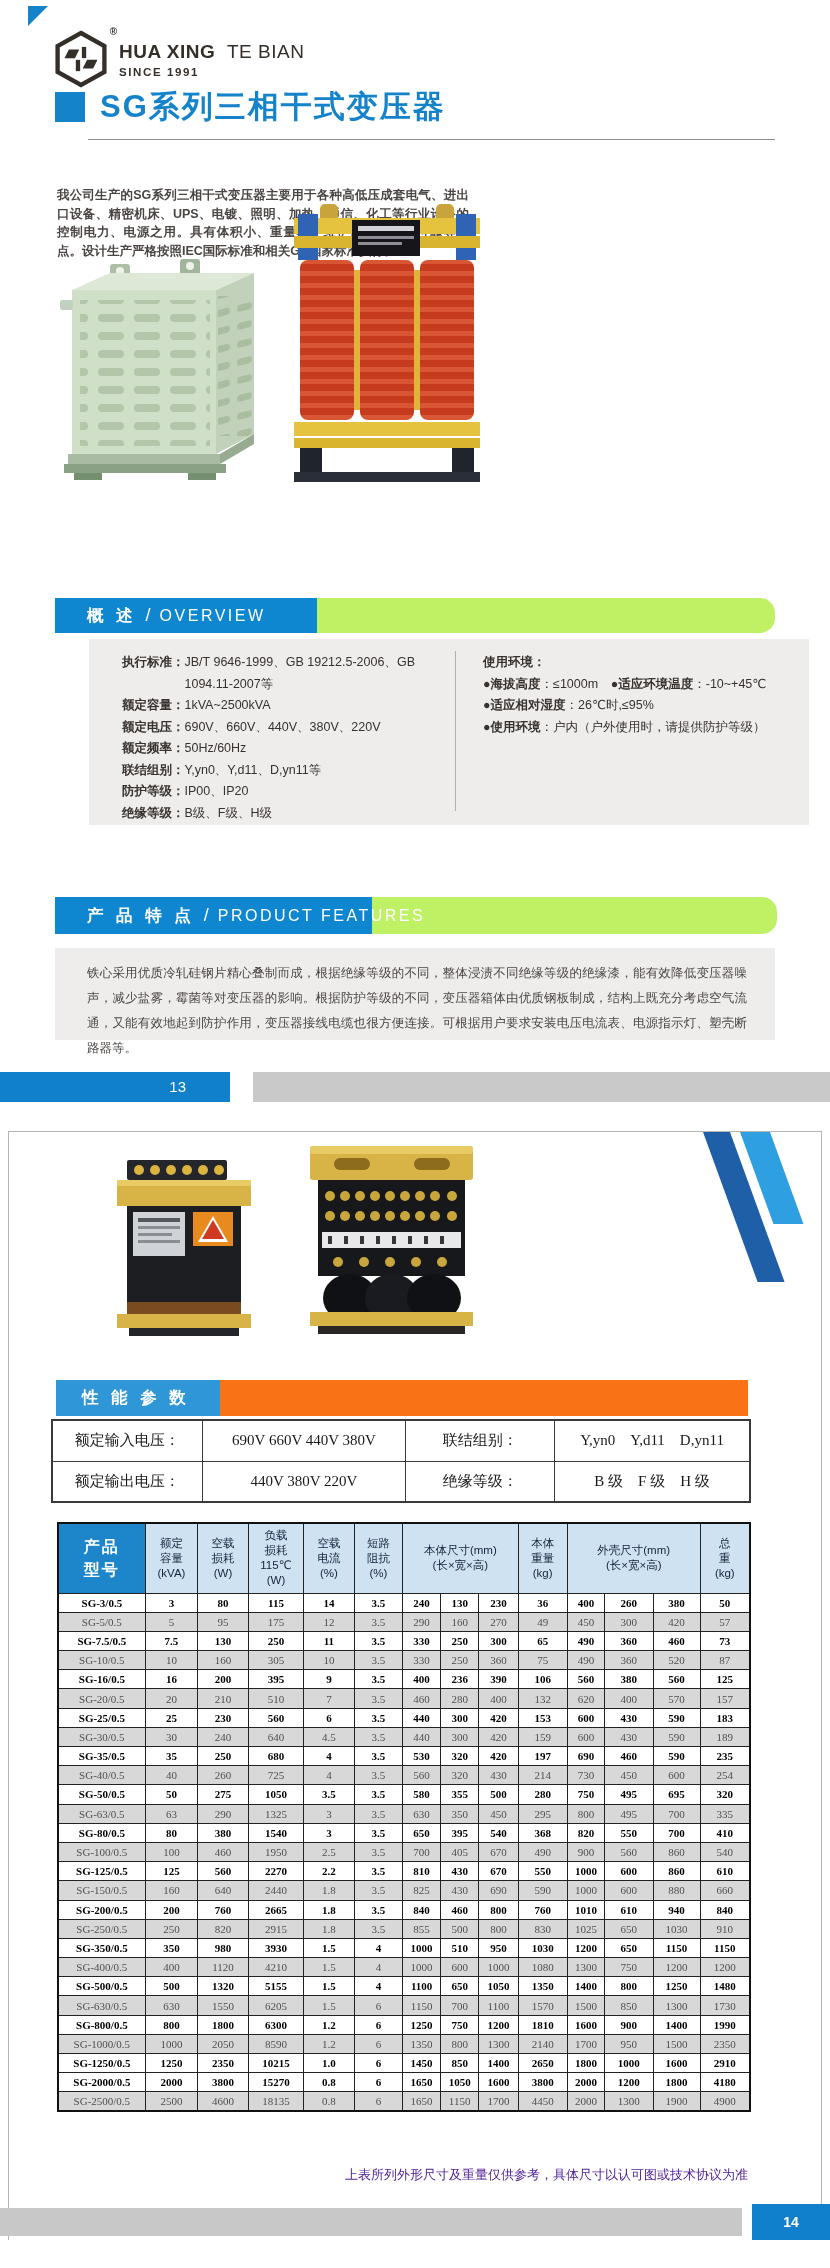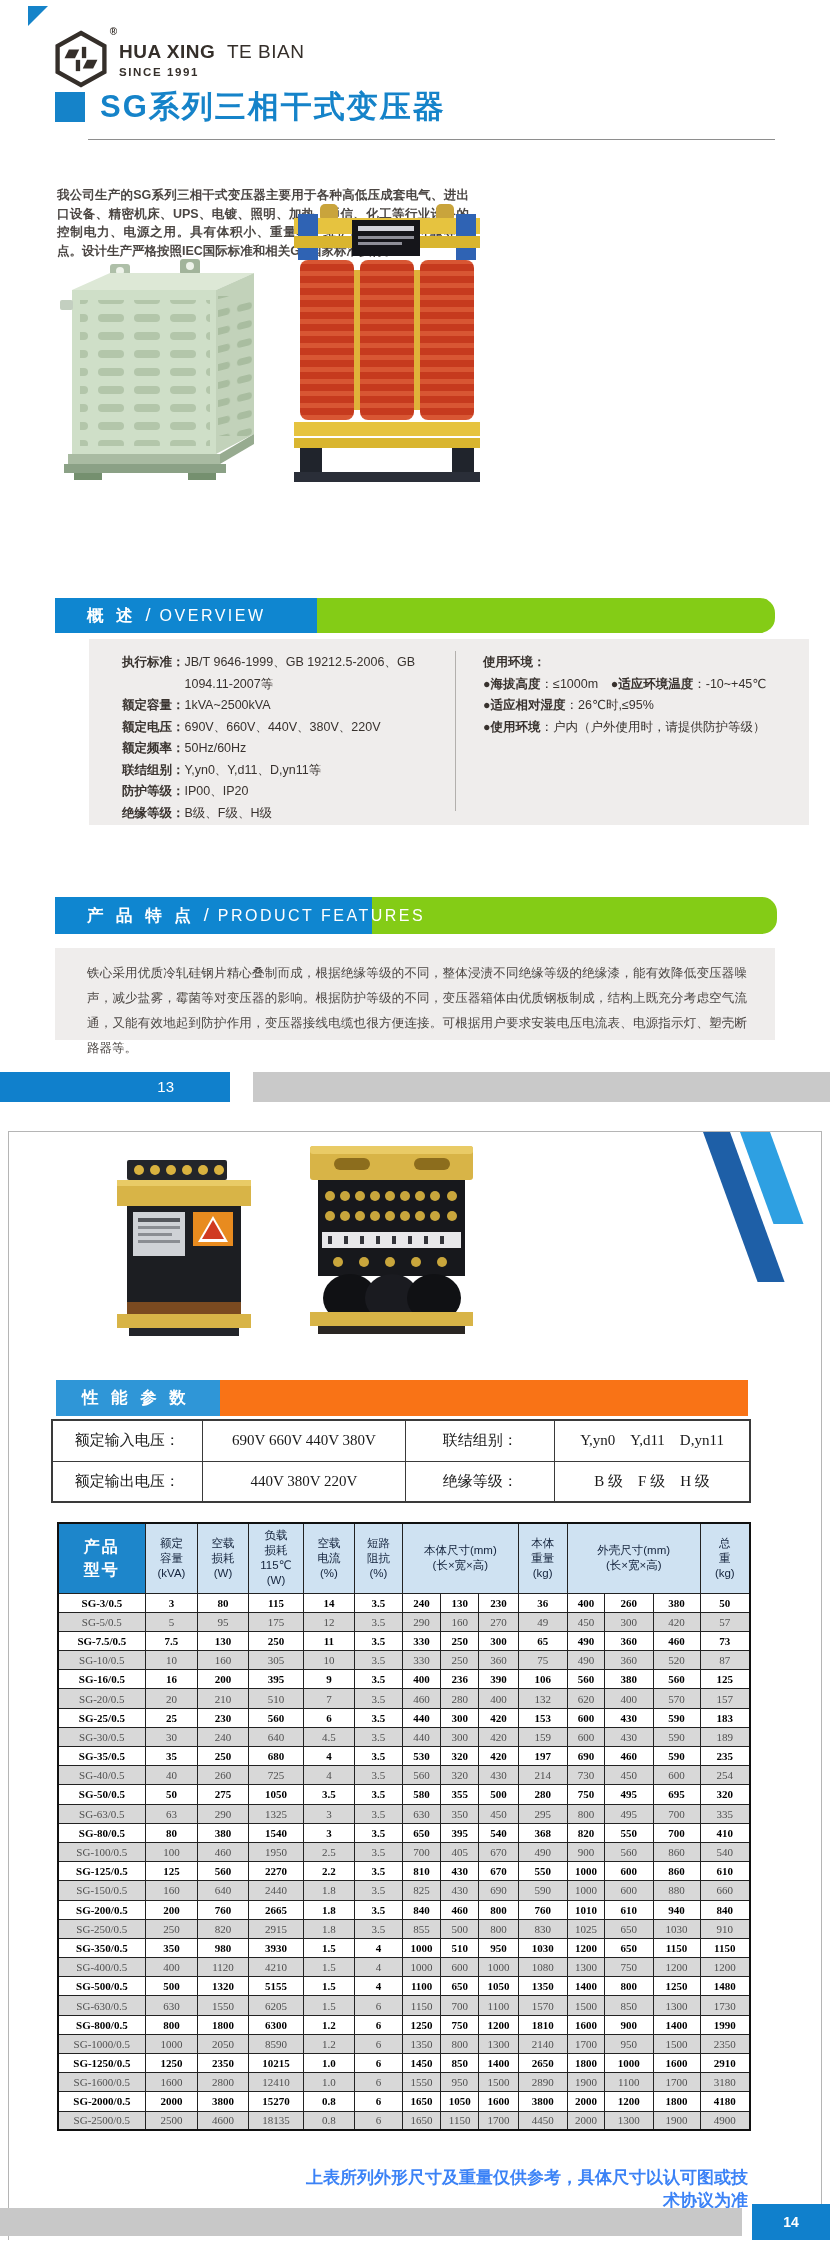--- a/index.html
+++ b/index.html
@@ -24,21 +24,21 @@
     color:#1583c9; letter-spacing:2px; white-space:nowrap; }
   .title-divider { position:absolute; left:88px; top:139px; width:687px; height:1px; background:#8e8e8e; }
 
   .description { position:absolute; left:57px; top:186px; width:412px; font-size:12.5px;
     line-height:18.5px; color:#4b4643; font-weight:bold; text-align:justify; }
 
   .photo-green { position:absolute; left:58px; top:256px; width:200px; height:226px; }
   .photo-red   { position:absolute; left:292px; top:204px; width:190px; height:280px; }
   .photo-green svg, .photo-red svg { width:100%; height:100%; display:block; }
 
-  .bar { position:absolute; height:35px; background:#84cc16; display:flex; align-items:center;border-radius:15px; }
+  .bar { position:absolute; height:35px; background:#bef264; display:flex; align-items:center;border-radius:15px; }
   .bar-light { height:100%; background:#0f86d0; display:flex; align-items:center; padding-left:32px; }
   .bar-cn { font-size:16.5px; font-weight:bold; color:#fff; letter-spacing:4px; white-space:nowrap; }
   .bar-slash { font-size:18px; color:#fff; margin:0 9px; font-weight:normal; }
   .bar-en { font-size:16px; color:#fff; letter-spacing:2.5px; white-space:nowrap; }
   .bar-overview { left:55px; top:598px; width:720px; }
   .bar-overview .bar-light { width:262px; }
   .bar-features { left:55px; top:897px; width:722px; height:37px; }
   .bar-features .bar-light { width:317px; }
 
   .overview-box { position:absolute; left:55px; top:639px; width:720px; height:186px; background:#efedec;margin-left:34px; }
@@ -48,21 +48,21 @@
   .spec-value { flex:1; }
   .ov-divider { position:absolute; left:366px; top:12px; width:1px; height:160px; background:#b3b0ad; }
   .env-block { position:absolute; left:394px; top:13px; width:316px; font-size:12.5px; color:#38322e; line-height:21.5px; }
   .env-title { font-weight:bold; }
   .env-b { font-weight:bold; }
 
   .features-box { position:absolute; left:55px; top:948px; width:720px; height:92px; background:#efedec; }
   .features-text { padding:13px 28px 0 32px; font-size:12.5px; line-height:25px; color:#4b4643; text-align:justify; }
 
   .pg1-num { position:absolute; left:0; top:1072px; width:230px; height:30px; background:#1080cc;
-    color:#fff; font-size:15px; line-height:30px; text-align:right; padding-right:56px; }
+    color:#fff; font-size:15px; line-height:30px; text-align:right; padding-right:44px; }
   .pg1-grey { position:absolute; left:253px; top:1072px; width:577px; height:30px; background:#c9c9c9; }
 
   
   .page2 { position:absolute; left:8px; top:1131px; width:814px; height:1109px;
     border:1px solid #b5b5b5; border-bottom:none; background:#fff; }
   .stripe { position:absolute; transform:skewX(20deg); transform-origin:top left; }
   .stripe-dark { left:694px; top:0; width:27px; height:150px; background:#1e5fa7; }
   .stripe-light { left:731px; top:0; width:30px; height:92px; background:#2ea0e2; }
 
   .photo-sm { position:absolute; left:100px; top:22px; width:150px; height:186px; }
@@ -83,21 +83,21 @@
   .spec-table th { background:#cfe2f2; border:1px solid #222; font-size:11.5px; font-weight:normal;
     color:#14233c; line-height:1.3; white-space:pre-line; vertical-align:middle; height:70px;
     font-family:"Liberation Sans","DejaVu Sans",sans-serif; }
   .spec-table th.th-model { background:#1d86cb; color:#fff; font-size:16px; font-weight:bold;
     letter-spacing:2px; line-height:1.45; }
   .spec-table td { border:1px solid #222; height:19.2px; text-align:center; font-size:11px; padding:0; }
   .spec-table tr.row-strong td { background:#fff; color:#000; font-weight:bold; }
   .spec-table tr.row-alt td { background:#d8d8d8; color:#4f4f4f; }
 
   .footnote { position:absolute; left:292px; top:1034px; width:447px; text-align:right;
-    font-size:17px; font-weight:bold; color:#3b82f6; }
+    font-size:13px; font-weight:normal; color:#4c1d95; }
 
   .pg2-grey { position:absolute; left:0; top:2208px; width:742px; height:28px; background:#c8c8c8; }
   .pg2-num { position:absolute; left:752px; top:2204px; width:78px; height:36px; background:#1080cc;
     color:#fff; font-size:14px; font-weight:bold; display:flex; align-items:center; justify-content:center; }
 </style>
 </head>
 <body>
 
 <div class="canvas">
 
@@ -802,36 +802,20 @@
             <td>6</td>
             <td>1450</td>
             <td>850</td>
             <td>1400</td>
             <td>2650</td>
             <td>1800</td>
             <td>1000</td>
             <td>1600</td>
             <td>2910</td>
           </tr>
-          <tr class="row-alt">
-            <td>SG-1600/0.5</td>
-            <td>1600</td>
-            <td>2800</td>
-            <td>12410</td>
-            <td>1.0</td>
-            <td>6</td>
-            <td>1550</td>
-            <td>950</td>
-            <td>1500</td>
-            <td>2890</td>
-            <td>1900</td>
-            <td>1100</td>
-            <td>1700</td>
-            <td>3180</td>
-          </tr>
           <tr class="row-strong">
             <td>SG-2000/0.5</td>
             <td>2000</td>
             <td>3800</td>
             <td>15270</td>
             <td>0.8</td>
             <td>6</td>
             <td>1650</td>
             <td>1050</td>
             <td>1600</td>

